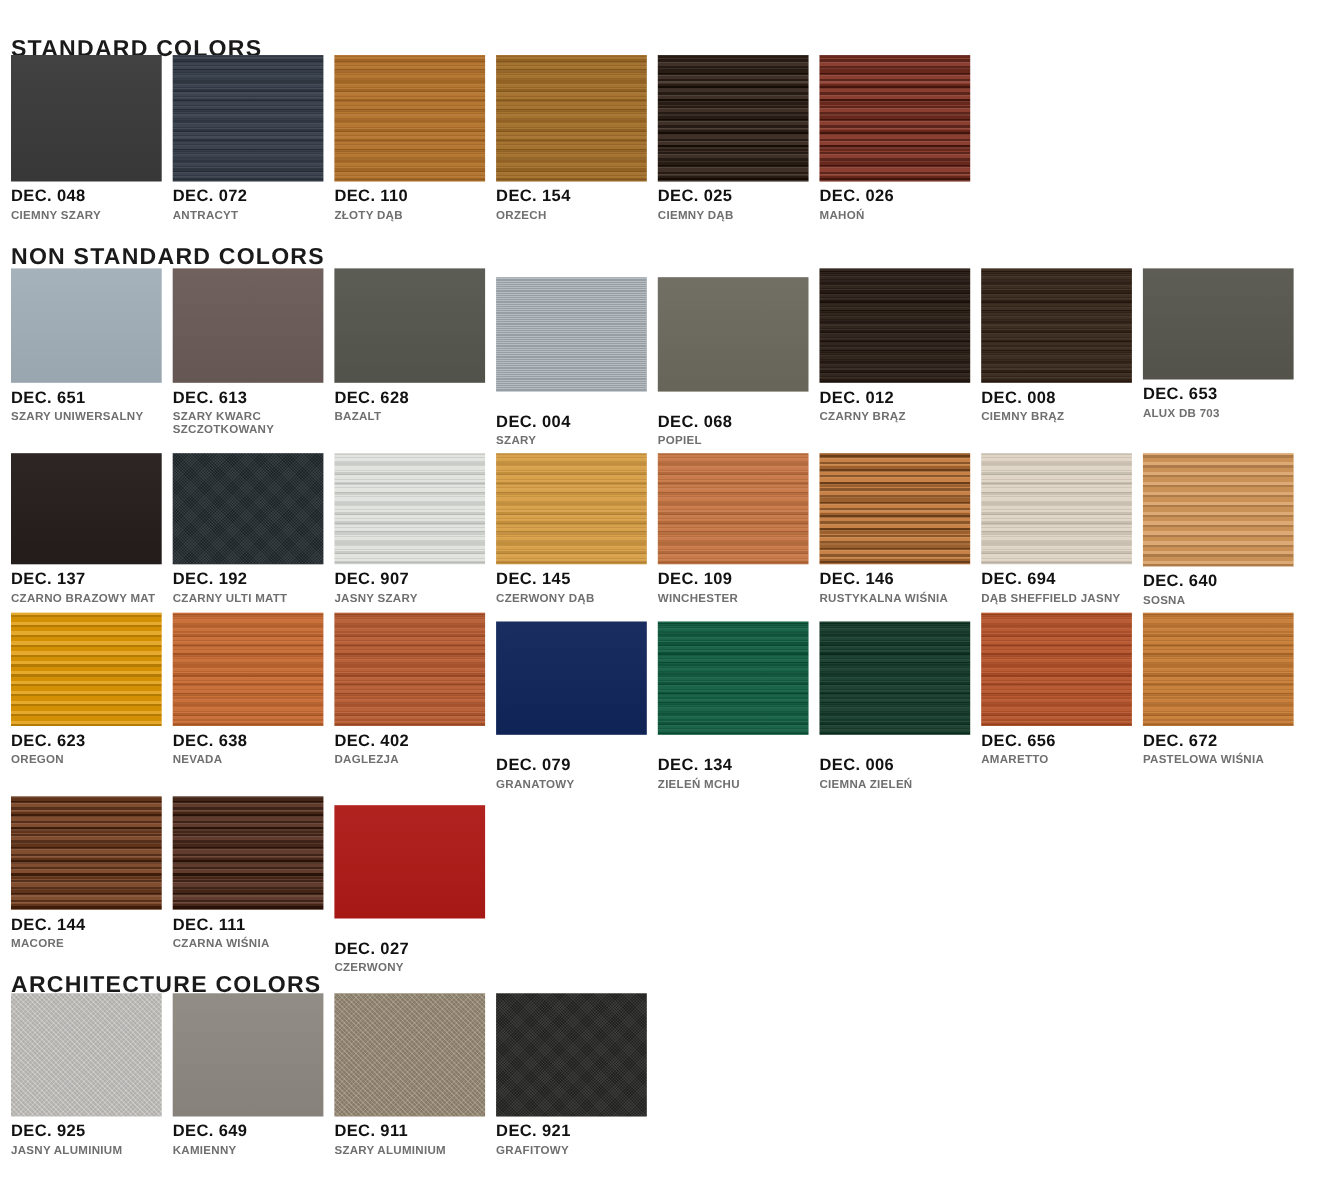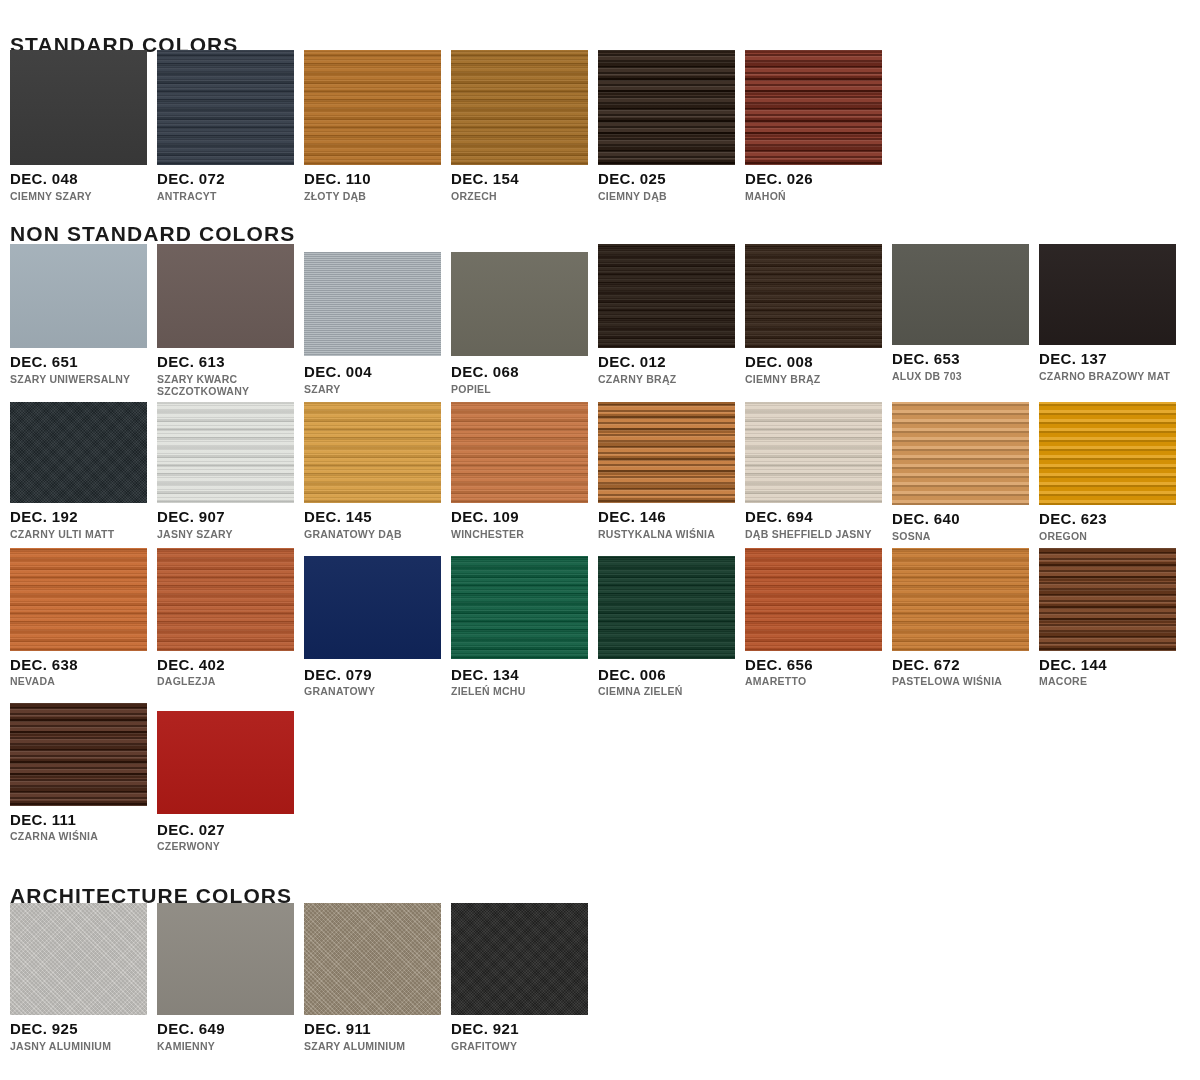--- a/index.html
+++ b/index.html
@@ -83,21 +83,21 @@
   #architecture-grid  { position: absolute; left: 0; top: 903px; }
   #architecture-grid .swatch { height: 112px; }
 
   
   #nonstandard-grid .cell.r0 .swatch { height: 104px; }
   #nonstandard-grid .cell.r1 .swatch { height: 101px; }
   #nonstandard-grid .cell.r2 .swatch { height: 103px; }
   #nonstandard-grid .cell.r3 .swatch { height: 103px; }
 
   .offset-down .swatch { margin-top: 8px; }
-  .offset-down .labels { padding-top: 7px; }
+  .offset-down .labels { padding-top: 19px; }
 </style>
 </head>
 <body>
 
 <div class="page">
 
   <h1 class="section-title" id="standard-title">STANDARD COLORS</h1>
   <div class="grid" id="standard-grid">
       <div class="cell r0">
         <div class="swatch" style="background-color: rgb(58, 58, 58);">
@@ -169,20 +169,29 @@
       <div class="cell r0">
         <div class="swatch" style="background-color: rgb(106, 91, 87);">
           <div class="grain" style="background-image: linear-gradient(rgba(255, 255, 255, 0.04), rgba(0, 0, 0, 0.05));"></div>
         </div>
         <div class="labels">
           <div class="code">DEC. 613</div>
           <div class="name">SZARY KWARC
 SZCZOTKOWANY</div>
         </div>
       </div>
+      <div class="cell r0">
+        <div class="swatch" style="background-color: rgb(85, 87, 79);">
+          <div class="grain" style="background-image: linear-gradient(rgba(255, 255, 255, 0.04), rgba(0, 0, 0, 0.05));"></div>
+        </div>
+        <div class="labels">
+          <div class="code">DEC. 628</div>
+          <div class="name">BAZALT</div>
+        </div>
+      </div>
       <div class="cell r0 offset-down">
         <div class="swatch" style="background-color: rgb(162, 170, 176);">
           <div class="grain" style="background-image: repeating-linear-gradient(0deg, rgba(255, 255, 255, 0.22) 0px, rgba(255, 255, 255, 0.22) 1px, rgba(0, 0, 0, 0.07) 1px, rgba(0, 0, 0, 0.07) 2px);"></div>
         </div>
         <div class="labels">
           <div class="code">DEC. 004</div>
           <div class="name">SZARY</div>
         </div>
       </div>
       <div class="cell r0 offset-down">
@@ -247,21 +256,21 @@
           <div class="code">DEC. 907</div>
           <div class="name">JASNY SZARY</div>
         </div>
       </div>
       <div class="cell r1">
         <div class="swatch" style="background-color: rgb(213, 154, 61);">
           <div class="grain" style="background-image: repeating-linear-gradient(0deg, rgba(255, 255, 255, 0.07) 0px, rgba(255, 255, 255, 0.07) 1px, rgba(0, 0, 0, 0.08) 1px, rgba(0, 0, 0, 0.08) 2px, rgba(255, 255, 255, 0.03) 2px, rgba(255, 255, 255, 0.03) 4px), repeating-linear-gradient(0deg, rgba(0, 0, 0, 0.1) 0px, rgba(0, 0, 0, 0.1) 3px, rgba(255, 255, 255, 0.05) 3px, rgba(255, 255, 255, 0.05) 9px);"></div>
         </div>
         <div class="labels">
           <div class="code">DEC. 145</div>
-          <div class="name">GRANATOWY DĄB</div>
+          <div class="name">CZERWONY DĄB</div>
         </div>
       </div>
       <div class="cell r1">
         <div class="swatch" style="background-color: rgb(196, 112, 60);">
           <div class="grain" style="background-image: repeating-linear-gradient(0deg, rgba(255, 255, 255, 0.07) 0px, rgba(255, 255, 255, 0.07) 1px, rgba(0, 0, 0, 0.08) 1px, rgba(0, 0, 0, 0.08) 2px, rgba(255, 255, 255, 0.03) 2px, rgba(255, 255, 255, 0.03) 4px), repeating-linear-gradient(0deg, rgba(0, 0, 0, 0.1) 0px, rgba(0, 0, 0, 0.1) 3px, rgba(255, 255, 255, 0.05) 3px, rgba(255, 255, 255, 0.05) 9px);"></div>
         </div>
         <div class="labels">
           <div class="code">DEC. 109</div>
           <div class="name">WINCHESTER</div>
         </div>

